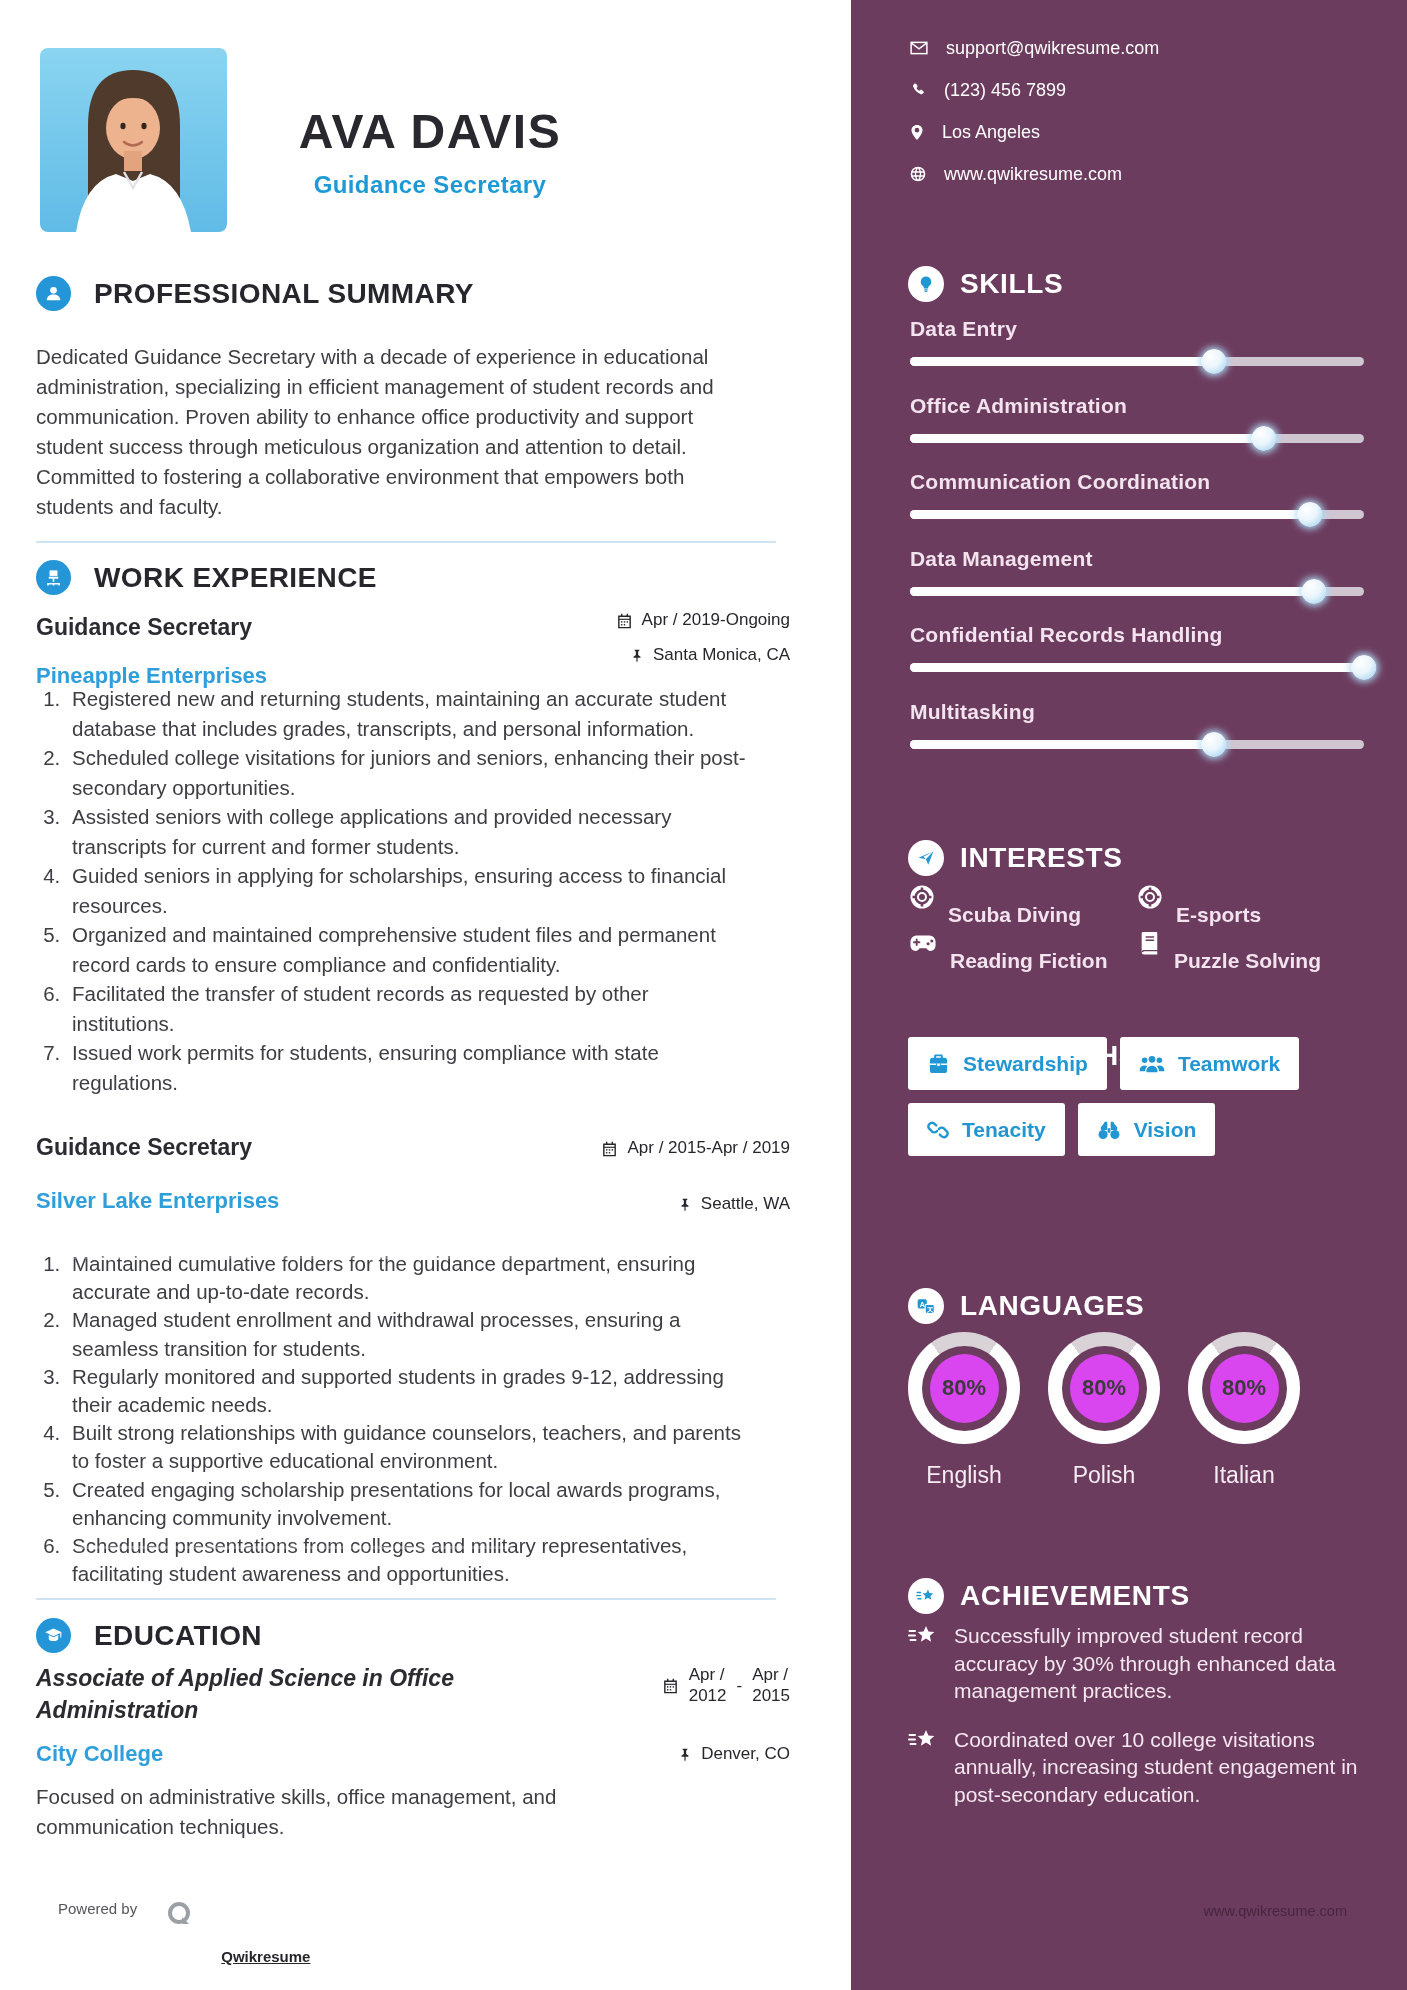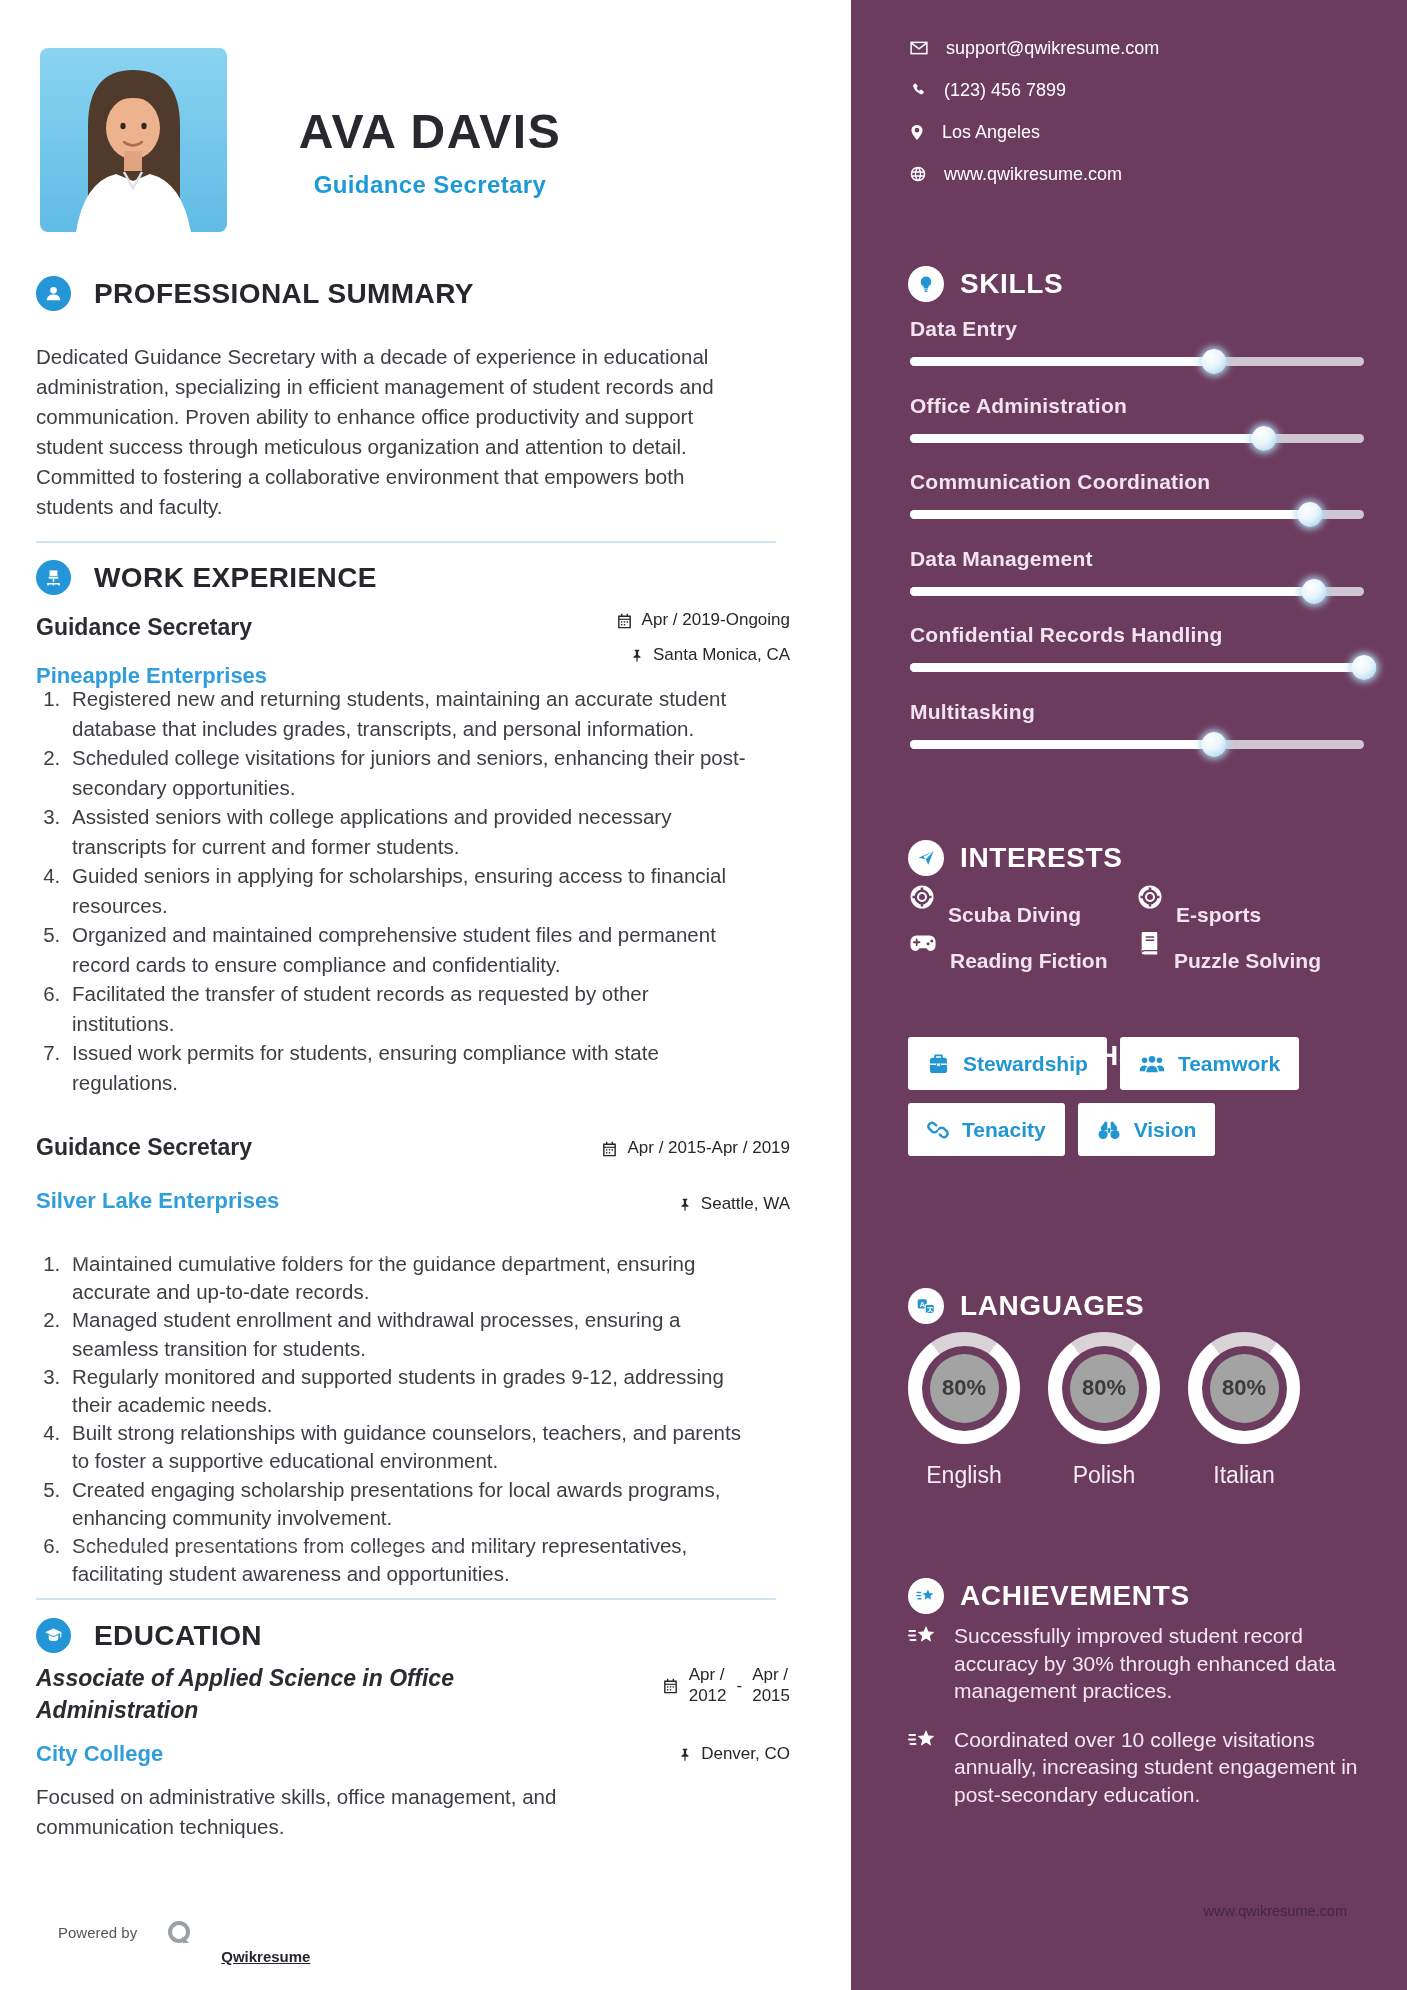--- a/index.html
+++ b/index.html
@@ -60,37 +60,37 @@
   .chips { display:flex; flex-wrap:wrap; gap:13px; width:460px; }
   .chip { display:flex; align-items:center; gap:13px; height:53px; padding:0 19px; background:#ffffff; border-radius:3px; }
   .chip .lab { font-size:21px; font-weight:600; color:#2196d3; }
 
   
   .lang-row { display:flex; gap:28px; }
   .lang { width:112px; text-align:center; }
   .donut { width:112px; height:112px; border-radius:50%; display:flex; align-items:center; justify-content:center;
            background:conic-gradient(from calc((var(--p) - 100) * 1.8deg), #d9d2d7 0deg calc((100 - var(--p)) * 3.6deg), #ffffff 0deg); }
   .donut-gap { width:85px; height:85px; border-radius:50%; background:#6c3c5e; display:flex; align-items:center; justify-content:center; }
-  .donut-hole { width:69px; height:69px; border-radius:50%; background:#a3a3a3; display:flex; align-items:center; justify-content:center;
+  .donut-hole { width:69px; height:69px; border-radius:50%; background:#d946ef; display:flex; align-items:center; justify-content:center;
                 font-size:22px; font-weight:700; color:#3b3b3b; }
   .lang-label { margin-top:18px; font-size:23px; color:#f6ecf3; }
 
   
   .ach-item { display:flex; gap:16px; margin-bottom:21px; }
   .ach-item .txt { width:414px; font-size:21px; line-height:27.5px; color:#f4e7f0; }
   .ach-star { flex:0 0 auto; margin-top:2px; }
 
   
   .degree { font-size:23px; font-weight:700; color:#2b2b31; line-height:32px; }
   .edu-desc { font-size:20.5px; line-height:30px; color:#3d3d44; }
   .edu-dates { display:flex; align-items:center; gap:10px; font-size:17px; color:#26262c; line-height:21px; }
   .edu-dates .col { text-align:left; }
 
   
-  .footer-left { display:flex; align-items:center; gap:28px; }
+  .footer-left { display:flex; gap:28px; }
   .powered { font-size:15px; color:#55555d; }
   .brand-link { font-size:15px; font-weight:600; color:#26262c; text-decoration:underline;margin-top:48px; }
   .footer-site { font-size:14.5px; color:#472640; }
 
   svg { display:block; }
 </style>
 </head>
 <body>
 
 <div class="page">

